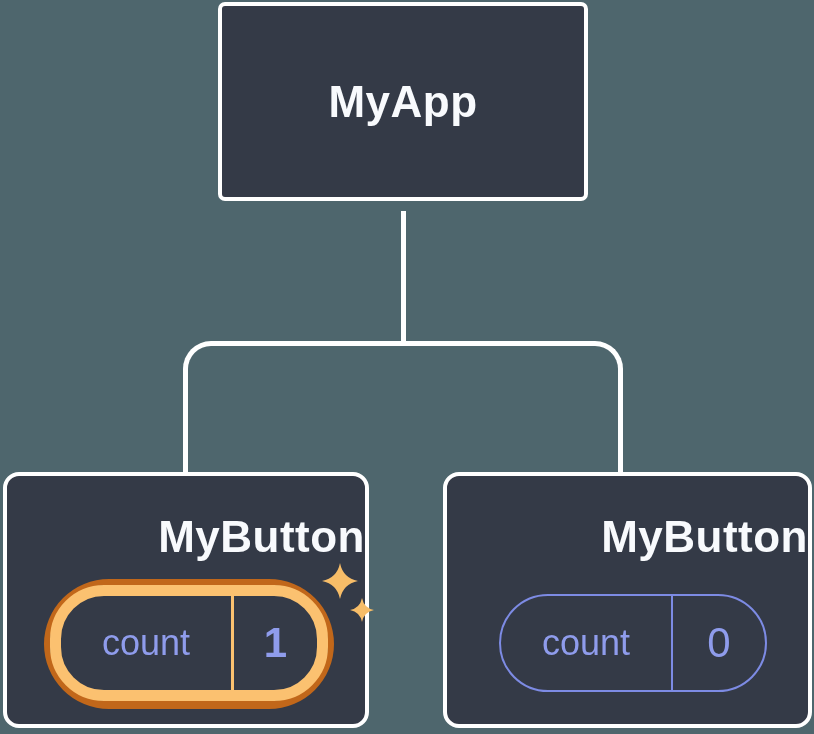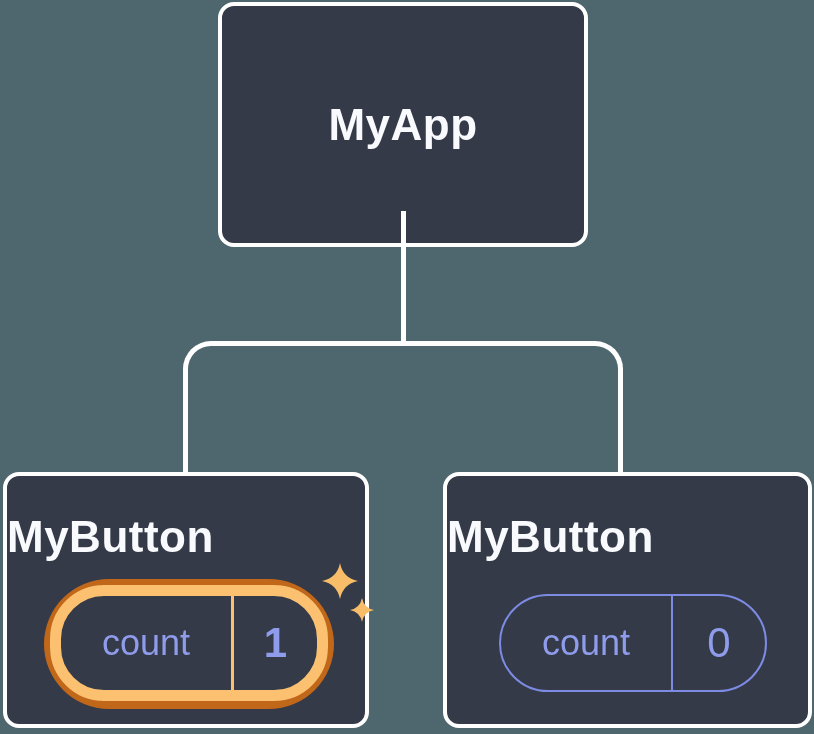--- a/index.html
+++ b/index.html
@@ -27,35 +27,35 @@
     background: var(--background);
   }
   .node {
     position: absolute;
     background: var(--node-fill);
     border: 4px solid var(--node-border);
     border-radius: 16px;
   }
   .node-root {
     left: 218px; top: 2px;
-    width: 370px; height: 245px;
-    display: flex; align-items: center; justify-content: center;
+    width: 370px; height: 199px;
+    display: flex; align-items: center; justify-content: center; border-radius: 7px;
   }
   .node-child-left  { left: 3px;   top: 472px; width: 366px; height: 256px; }
   .node-child-right { left: 443px; top: 472px; width: 369px; height: 256px; }
   .node-label {
     color: var(--heading-text);
     font-size: 44px;
     font-weight: 600;
     letter-spacing: 0.5px;
   }
   .child-label {
     position: absolute;
     top: 36px; left: 0; right: 0;
-    text-align: left;
+    text-align: right;
   }
   
   .stem {
     position: absolute;
     left: 401px; top: 211px;
     width: 5px; height: 132px;
     background: var(--connector);
   }
   .bracket {
     position: absolute;

